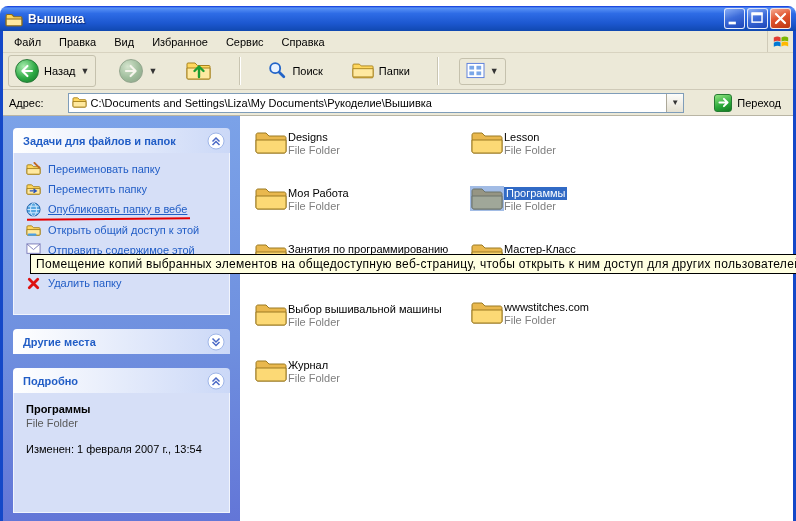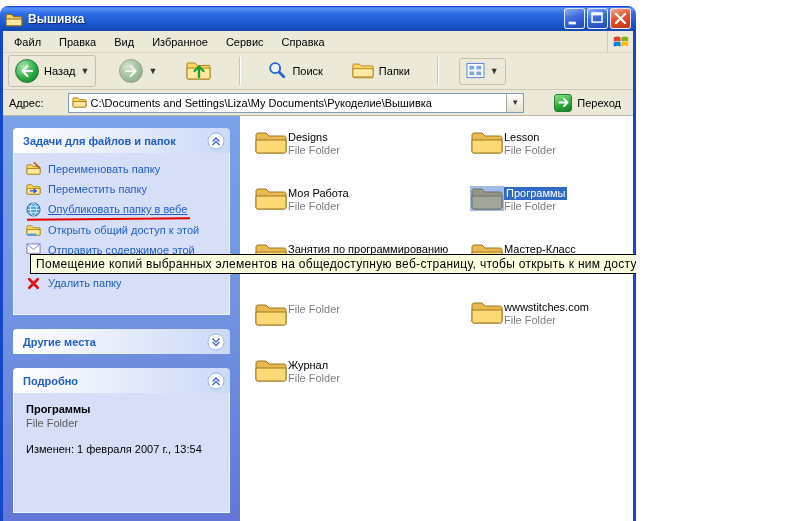--- a/index.html
+++ b/index.html
@@ -1,17 +1,17 @@
 <!DOCTYPE html>
 <html><head>
 <meta charset="utf-8">
 <style>
   * { margin:0; padding:0; box-sizing:border-box; }
   html,body { background:#fff; font-family:"Liberation Sans", sans-serif; }
-  .screen { position:relative; width:636px; height:521px; overflow:hidden; background:#fff; }
+  .screen { position:relative; width:796px; height:521px; overflow:hidden; background:#fff; }
 
   
   .titlebar {
     position:absolute; left:0; top:6px; right:0; height:25px;
     border-radius:8px 8px 0 0;
     background:linear-gradient(180deg,#0831d9 0%, #5a93f5 8%, #2e6ce6 30%, #1c57cf 70%, #1048b0 100%);
     display:flex; align-items:center; padding:0 5px; z-index:5;
   }
   .title-icon { width:18px; height:16px; margin-right:5px; display:flex; }
   .title-text { color:#fff; font-weight:bold; font-size:12px; text-shadow:1px 1px 1px #09277a; flex:1; }
@@ -388,20 +388,21 @@
         </div>
 
         <div class="file" style="left:14px;top:184px">
           <span class="ficon">
               <svg class="fsvg" viewBox="0 0 34 28">
                 <path d="M2 7c0-1.1.9-2 2-2h8l3 3h15c1.1 0 2 .9 2 2v13c0 1.1-.9 2-2 2H4c-1.1 0-2-.9-2-2V7z" fill="#e9b84e" stroke="#9c7a22"></path>
                 <path d="M2 12h30v11c0 1.1-.9 2-2 2H4c-1.1 0-2-.9-2-2V12z" fill="#fcd975" stroke="#9c7a22"></path>
               </svg>
             </span>
           <span class="finfo">
+              <span class="fname">Выбор вышивальной машины</span>
               <span class="ftype">File Folder</span>
             </span>
         </div>
 
         <div class="file" style="left:14px;top:240px">
           <span class="ficon">
               <svg class="fsvg" viewBox="0 0 34 28">
                 <path d="M2 7c0-1.1.9-2 2-2h8l3 3h15c1.1 0 2 .9 2 2v13c0 1.1-.9 2-2 2H4c-1.1 0-2-.9-2-2V7z" fill="#e9b84e" stroke="#9c7a22"></path>
                 <path d="M2 12h30v11c0 1.1-.9 2-2 2H4c-1.1 0-2-.9-2-2V12z" fill="#fcd975" stroke="#9c7a22"></path>
               </svg>

